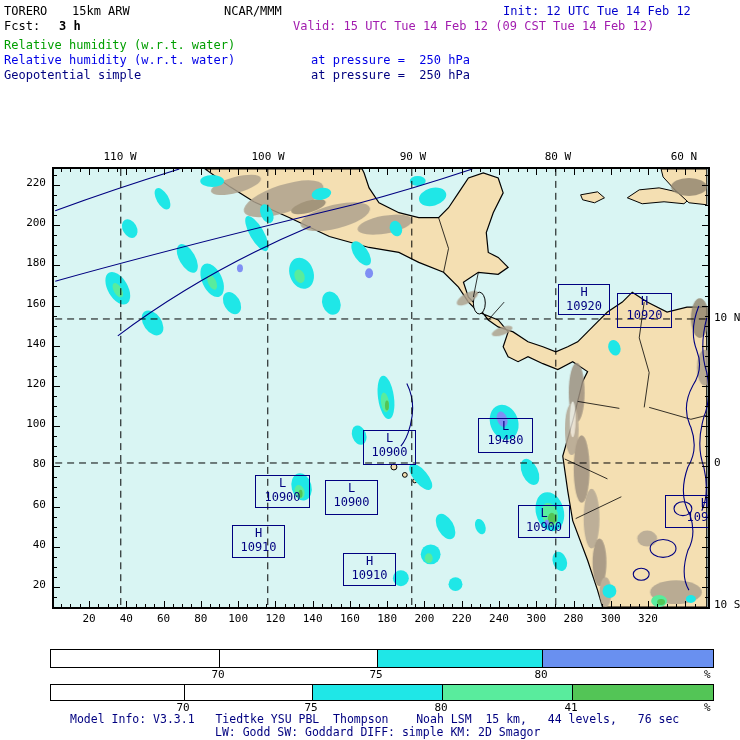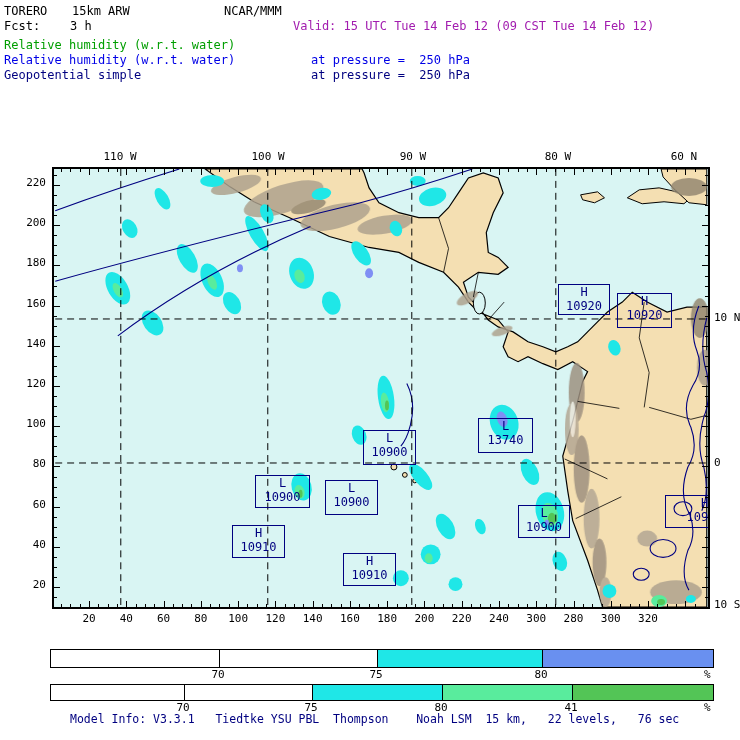--- a/index.html
+++ b/index.html
@@ -21,22 +21,23 @@
   .pct{position:absolute;font-size:11px;white-space:pre;}
 </style>
 </head>
 <body>
 
 <div id="plot">
 
   <span class="abs" style="left:4px;top:4px;">TORERO</span>
   <span class="abs" style="left:72px;top:4px;">15km ARW</span>
   <span class="abs" style="left:224px;top:4px;">NCAR/MMM</span>
+  <span class="abs" style="left:503px;top:4px;color:#0000CC;">Init: 12 UTC Tue 14 Feb 12</span>
   <span class="abs" style="left:4px;top:19px;">Fcst:</span>
-  <span class="abs" style="left:70px;top:19px;">3 h</span>
+  <span class="abs" style="left:59px;top:19px;font-weight:bold;">3 h</span>
   <span class="abs" style="left:293px;top:19px;color:#a21caf;">Valid: 15 UTC Tue 14 Feb 12 (09 CST Tue 14 Feb 12)</span>
 
   <span class="abs fld" style="left: 4px; top: 38px; color: rgb(0, 158, 0);">Relative humidity (w.r.t. water)</span>
   <span class="abs fld" style="left: 4px; top: 53px; color: rgb(0, 0, 230);">Relative humidity (w.r.t. water)</span>
   <span class="abs fld" style="left: 311px; top: 53px; color: rgb(0, 0, 230);">at pressure =  250 hPa</span>
   <span class="abs fld" style="left: 4px; top: 68px; color: rgb(0, 0, 128);">Geopotential simple</span>
   <span class="abs fld" style="left: 311px; top: 68px; color: rgb(0, 0, 128);">at pressure =  250 hPa</span>
 
   <div id="map">
     <svg width="654" height="438" viewBox="0 0 656 441">
@@ -458,21 +459,21 @@
         <div class="pbox" style="left: 504px; top: 115px; width: 50px; height: 29px;">
           <div>H</div>
           <div>10920</div>
         </div>
         <div class="pbox" style="left: 563px; top: 124px; width: 53px; height: 33px;">
           <div>H</div>
           <div>10920</div>
         </div>
         <div class="pbox" style="left: 424px; top: 249px; width: 53px; height: 33px;">
           <div>L</div>
-          <div>13740</div>
+          <div>19480</div>
         </div>
         <div class="pbox" style="left: 309px; top: 261px; width: 51px; height: 33px;">
           <div>L</div>
           <div>10900</div>
         </div>
         <div class="pbox" style="left: 201px; top: 306px; width: 53px; height: 31px;">
           <div>L</div>
           <div>10900</div>
         </div>
         <div class="pbox" style="left: 271px; top: 311px; width: 51px; height: 33px;">
@@ -562,14 +563,15 @@
         <div class="cdiv" style="left: 391px;"></div>
         <div class="cdiv" style="left: 521px;"></div>
       </div>
       <div class="clab" style="left: 183px; top: 701px;">70</div>
       <div class="clab" style="left: 311px; top: 701px;">75</div>
       <div class="clab" style="left: 441px; top: 701px;">80</div>
       <div class="clab" style="left: 571px; top: 701px;">41</div>
       <div class="pct" style="left: 704px; top: 701px;">%</div>
     </div>
 
-  <span class="abs navy" style="left:70px;top:712px;font-size:11.5px;">Model Info: V3.3.1   Tiedtke YSU PBL  Thompson    Noah LSM  15 km,   22 levels,   76 sec</span>
+  <span class="abs navy" style="left:70px;top:712px;font-size:11.5px;">Model Info: V3.3.1   Tiedtke YSU PBL  Thompson    Noah LSM  15 km,   44 levels,   76 sec</span>
+  <span class="abs navy" style="left:215px;top:725px;font-size:11.5px;">LW: Godd SW: Goddard DIFF: simple KM: 2D Smagor</span>
 </div>
 
 </body></html>

